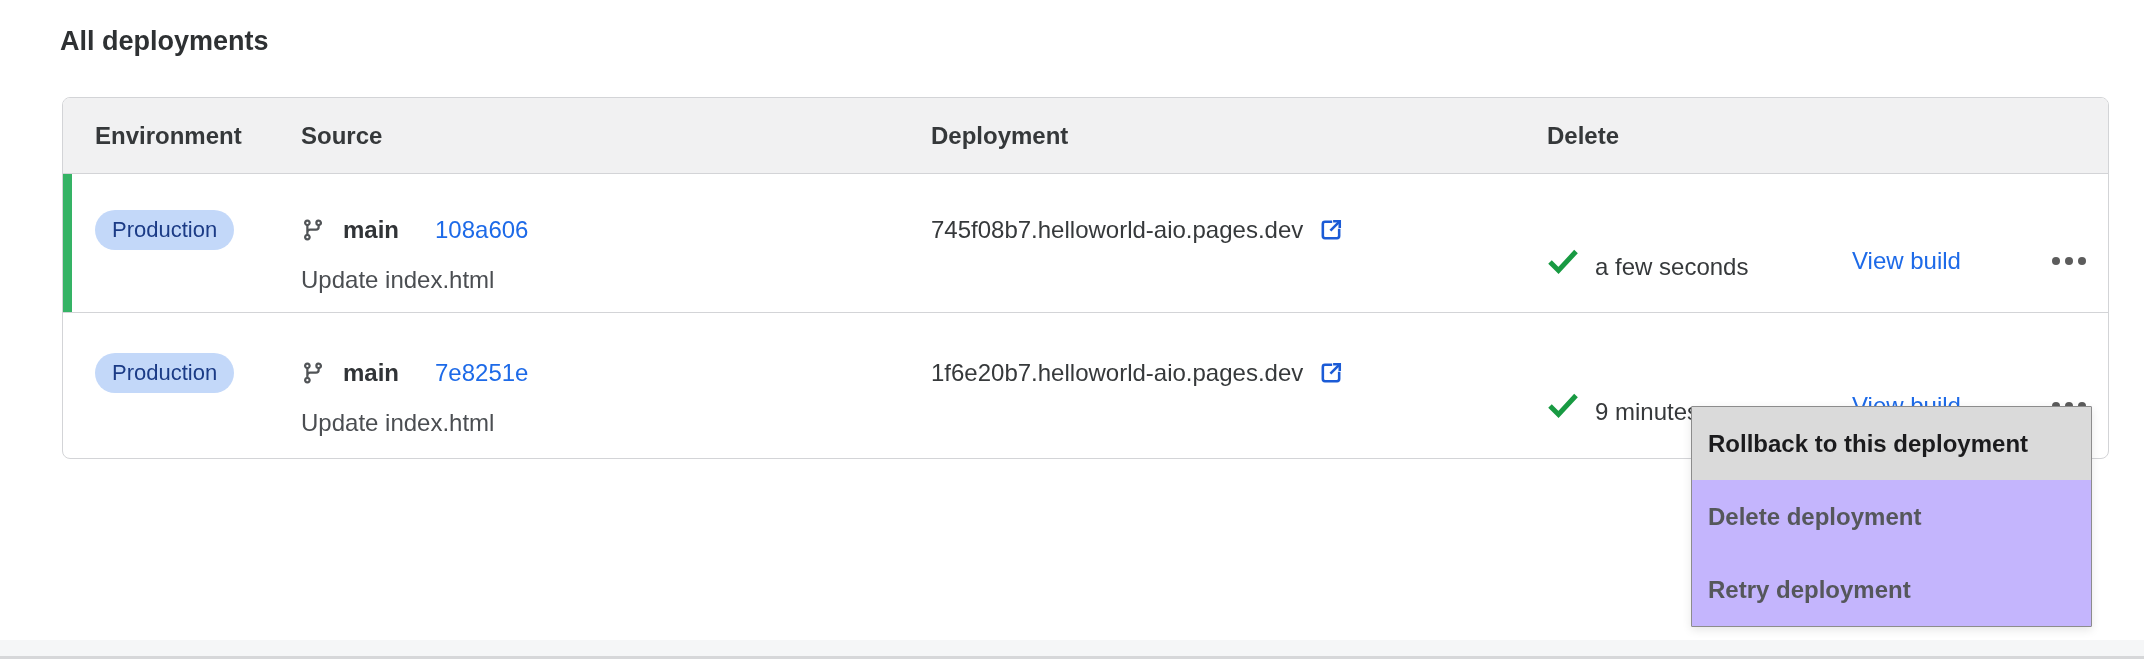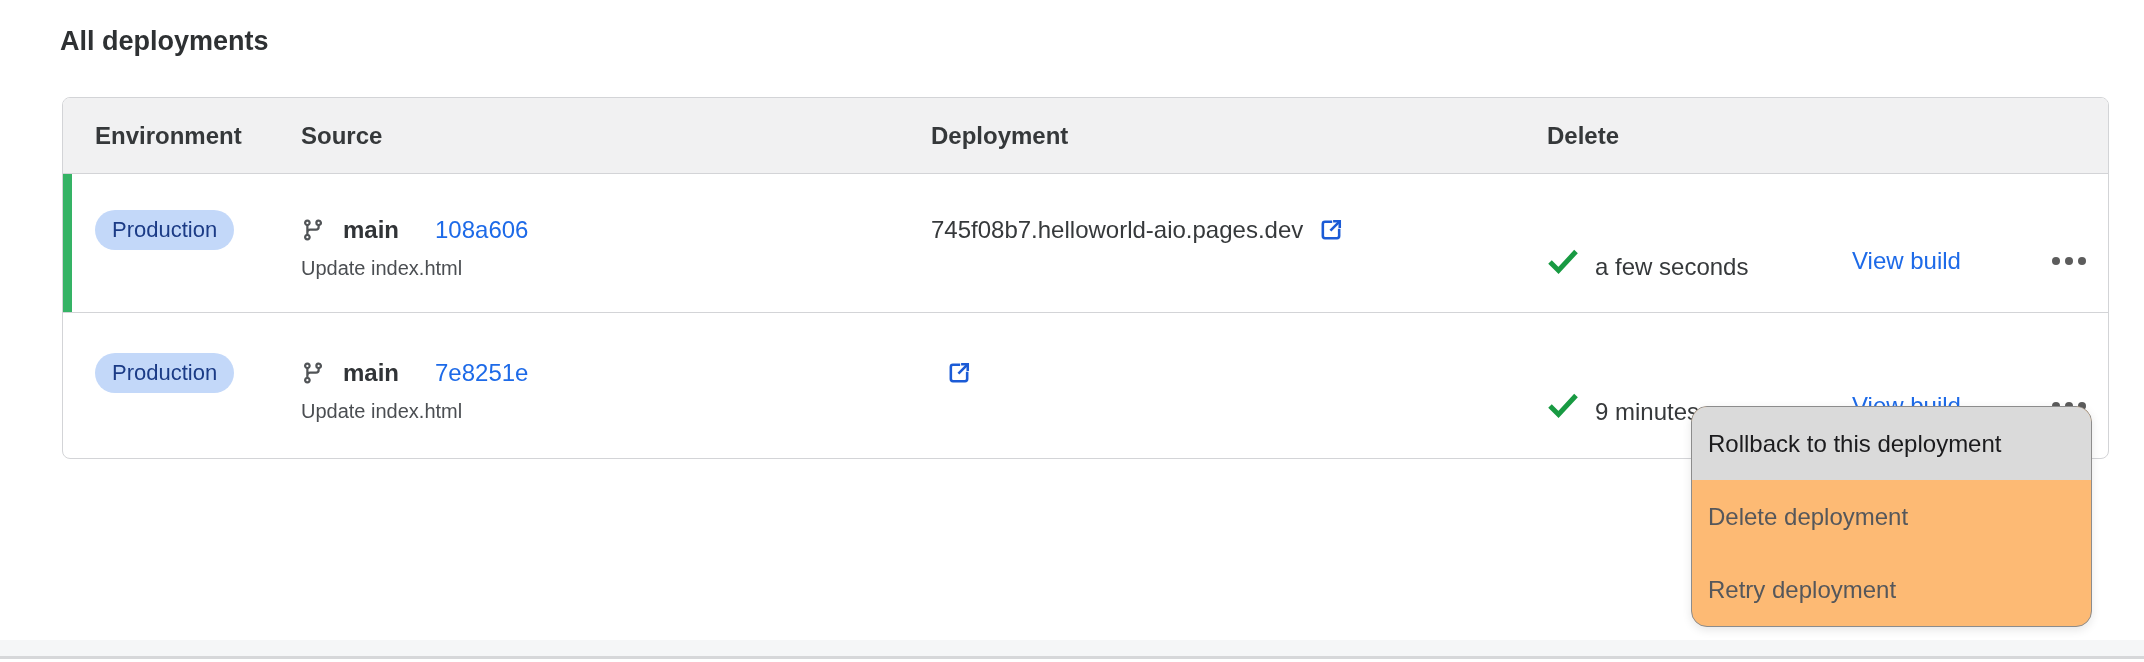--- a/index.html
+++ b/index.html
@@ -40,21 +40,21 @@
   .row-a > div { padding-top:36px; }
   .row-b > div { padding-top:40px; }
   .row-a .col-env, .row-b .col-env { padding-left:32px; }
 
   .current-bar {
     position:absolute; left:0; top:0; bottom:0; width:9px;
     background:#35b365; padding:0 !important;
   }
 
   .line1 { height:40px; display:flex; align-items:center; }
-  .line2 { margin-top:4px; font-size:20px; color:#4b4e52; line-height:28px; }
+  .line2 { margin-top:16px; font-size:24px; color:#4b4e52; line-height:28px; }
 
   .badge {
     display:inline-flex; align-items:center;
     height:40px; padding:0 17px; border-radius:21px;
     background:#c3d8f9; color:#1b3b86;
     font-size:22px; font-weight:500;
   }
 
   .branch-name { font-weight:700; margin-left:18px; font-size:24px; color:#313437; }
   .link { color:#1d6ae8; font-size:24px; text-decoration:none; cursor:pointer; }
@@ -68,23 +68,23 @@
   .view-build-wrap { width:196px; }
   .dots-btn {
     display:flex; align-items:center; gap:5px;
     background:none; border:none; cursor:pointer; padding:6px 4px;
   }
   .dots-btn i { width:8px; height:8px; border-radius:50%; background:#5c5c5c; }
 
   
   .context-menu {
     position:absolute; left:1691px; top:406px; width:401px;
-    background:#fdba74; border:1px solid #8c8c8c; border-radius:16px;
+    background:#c4b5fd; border:1px solid #8c8c8c; border-radius:1px;
     box-shadow:0 3px 10px rgba(0,0,0,0.10);
-    overflow:hidden; z-index:20;
+    overflow:hidden; z-index:20;font-weight:bold;
   }
   .menu-item {
     height:73px; display:flex; align-items:center;
     padding:0 16px; font-size:24px; color:#55575b; cursor:pointer;
   }
   .menu-item.highlighted { background:#dadada; color:#1b1b1d; }
 
   
   .footer-strip { position:absolute; left:0; top:640px; width:2144px; height:16px; background:#f5f6f7; }
   .footer-line  { position:absolute; left:0; top:656px; width:2144px; height:3px; background:#d6d7d9; }
@@ -171,20 +171,21 @@
               <path d="M9.5 3.25a2.25 2.25 0 1 1 3 2.122V6A2.5 2.5 0 0 1 10 8.5H6a1 1 0 0 0-1 1v1.128a2.251 2.251 0 1 1-1.5 0V5.372a2.25 2.25 0 1 1 1.5 0v1.836A2.493 2.493 0 0 1 6 7h4a1 1 0 0 0 1-1v-.628A2.25 2.25 0 0 1 9.5 3.25zm-6 0a.75.75 0 1 0 1.5 0 .75.75 0 0 0-1.5 0zm8.25-.75a.75.75 0 1 0 0 1.5.75.75 0 0 0 0-1.5zM4.25 12a.75.75 0 1 0 0 1.5.75.75 0 0 0 0-1.5z"></path>
             </svg>
         </span>
         <span class="branch-name">main</span>
         <a class="link commit-link">7e8251e</a>
       </div>
       <div class="line2">Update index.html</div>
     </div>
     <div class="col-deploy">
       <div class="line1">
+        <span class="deploy-url">1f6e20b7.helloworld-aio.pages.dev</span>
         <span class="ext-link-btn">
           <svg width="28" height="28" viewBox="0 0 24 24" fill="none" stroke="#1b5bd6" stroke-width="2.2">
               <path d="M13 5H6.8C5.8 5 5 5.8 5 6.8v10.4c0 1 .8 1.8 1.8 1.8h10.4c1 0 1.8-.8 1.8-1.8V11"></path>
               <path d="M11.5 12.5 19 5"></path>
               <path d="M13.8 4.5H19.5V10.2"></path>
             </svg>
         </span>
       </div>
     </div>
     <div class="col-status">

